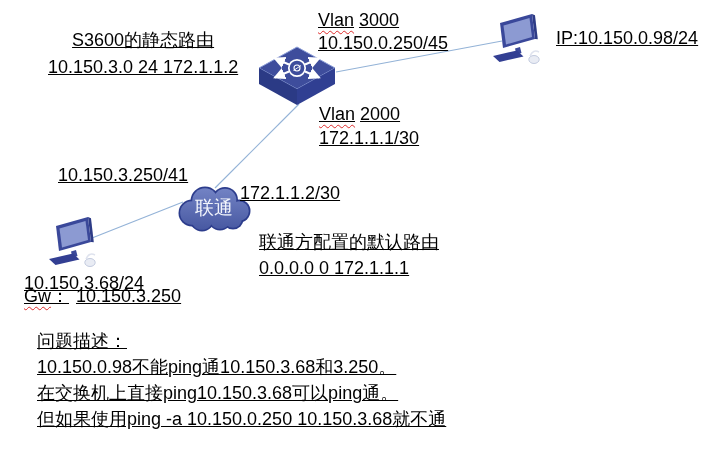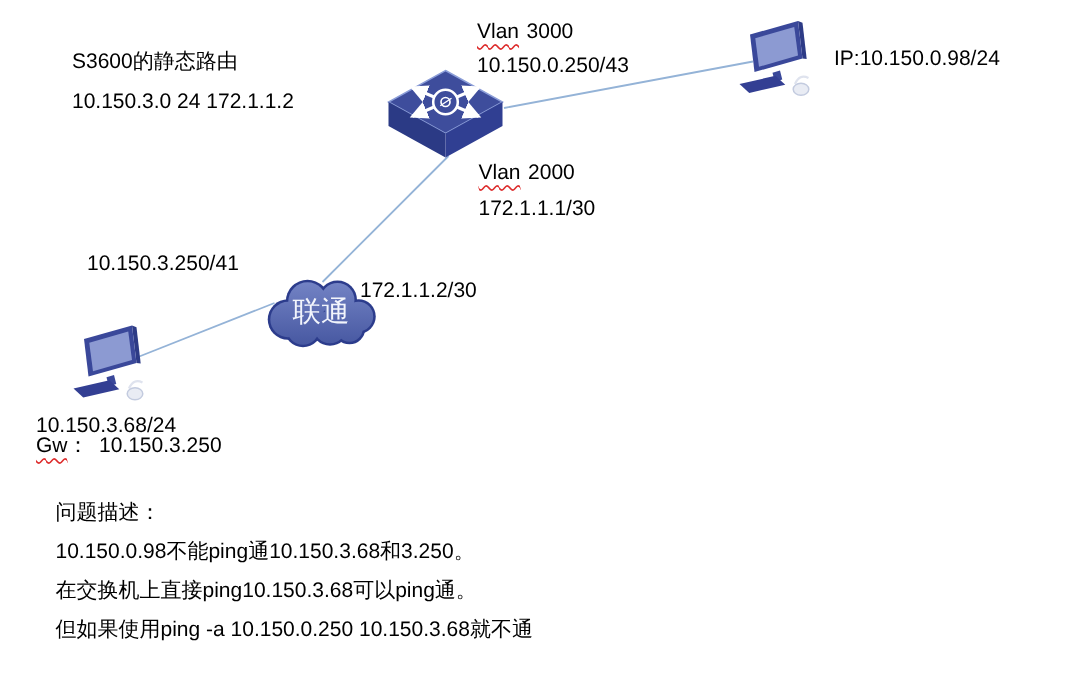--- a/index.html
+++ b/index.html
@@ -1,24 +1,24 @@
 <!DOCTYPE html>
 <html><head>
 <meta charset="utf-8">
 <style>
   html,body { margin:0; padding:0; background:#fff; }
   .canvas {
     position:relative; width:717px; height:452px; background:#ffffff;
     font-family:"Liberation Sans","DejaVu Sans",sans-serif; color:#000;
     overflow:hidden;
   }
-  .t { position:absolute; white-space:nowrap; font-size:14px; line-height:23px; }
+  .t { position:absolute; white-space:nowrap; font-size:18px; line-height:23px;text-decoration:underline; }
   .t div { white-space:nowrap; }
 
-  .s3600      { left:48px;  top:27px;  line-height:27px; }
+  .s3600      { left:48px;  top:27px;  line-height:27px;text-align:center; }
   .vlan3000   { left:318px; top:9px;   line-height:23px; }
   .pcr-text   { left:556px; top:26px;  line-height:24px; }
   .vlan2000   { left:319px; top:102px; line-height:24px; }
   .lan-ip     { left:58px;  top:164px; }
   .wan-ip     { left:240px; top:182px; }
   .pcl-ip     { left:24px;  top:272px; }
   .pcl-gw     { left:24px;  top:285px; }
   .isp-note   { left:259px; top:229px; line-height:26px; }
   .problem    { left:37px;  top:328px; line-height:26px; }
 
@@ -121,21 +121,21 @@
 
   <div class="t s3600">
     <div>S3600的静态路由</div>
     <div>10.150.3.0 24 172.1.1.2</div>
   </div>
 
   <div class="t vlan3000">
     <div>
       <span class="sp">Vlan</span><span class="gap">3000</span>
     </div>
-    <div>10.150.0.250/43</div>
+    <div>10.150.0.250/45</div>
   </div>
 
   <div class="t pcr-text">
     <div>IP:10.150.0.98/24</div>
   </div>
 
   <div class="t vlan2000">
     <div>
       <span class="sp">Vlan</span><span class="gap">2000</span>
     </div>
@@ -145,20 +145,24 @@
   <div class="t lan-ip">10.150.3.250/41</div>
 
   <div class="t wan-ip">172.1.1.2/30</div>
 
   <div class="t pcl-ip">10.150.3.68/24</div>
 
   <div class="t pcl-gw">
     <span class="sp">Gw</span><span>：</span><span class="gap2">10.150.3.250</span>
   </div>
 
+  <div class="t isp-note">
+    <div>联通方配置的默认路由</div>
+    <div>0.0.0.0 0 172.1.1.1</div>
+  </div>
 
   <div class="t problem">
     <div>问题描述：</div>
     <div>10.150.0.98不能ping通10.150.3.68和3.250。</div>
     <div>在交换机上直接ping10.150.3.68可以ping通。</div>
     <div>但如果使用ping -a 10.150.0.250 10.150.3.68就不通</div>
   </div>
 
 </div>
 

